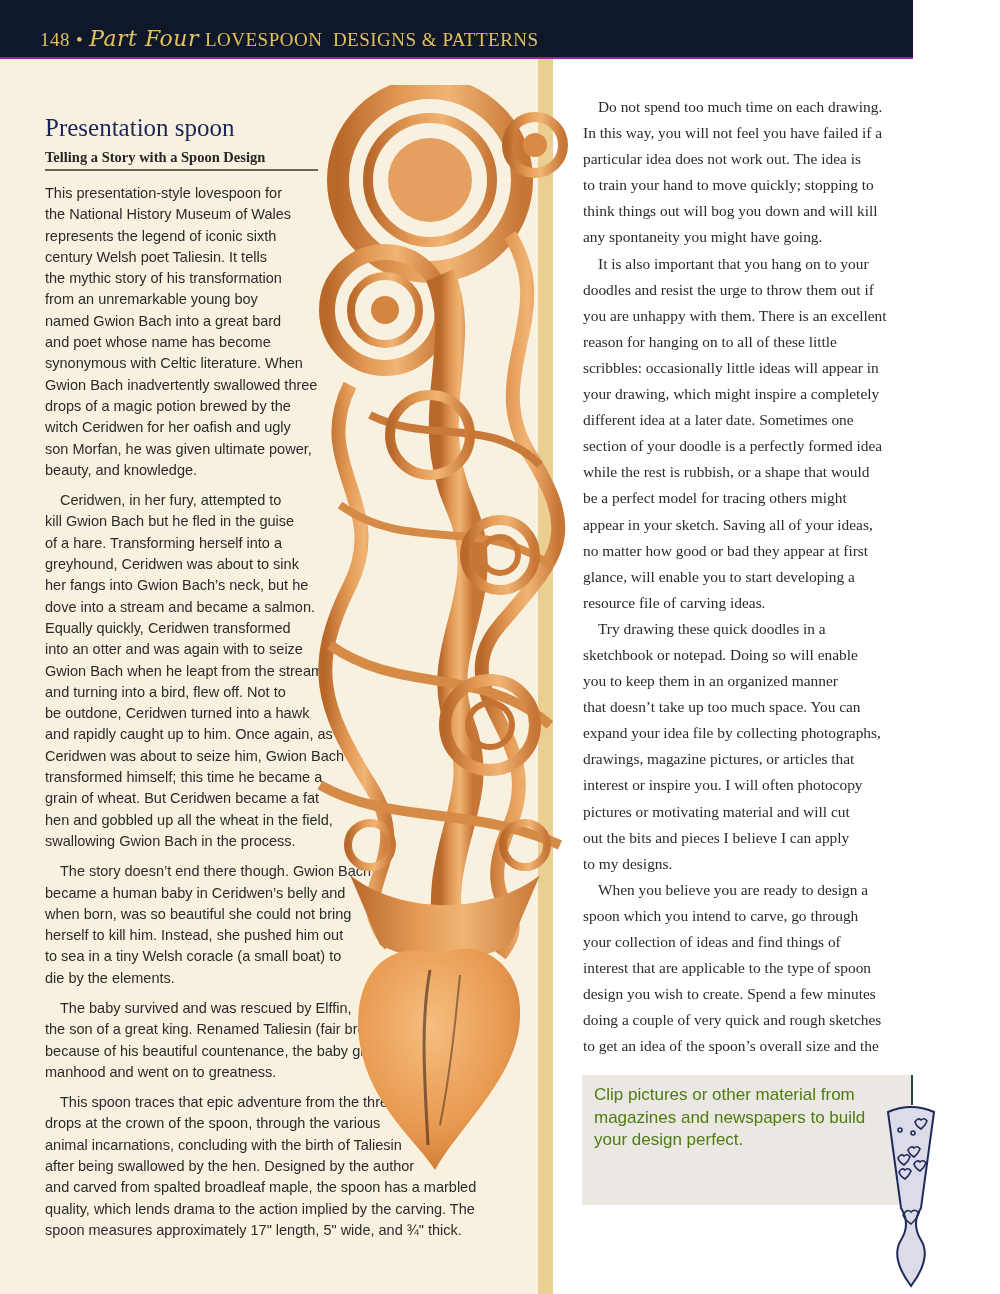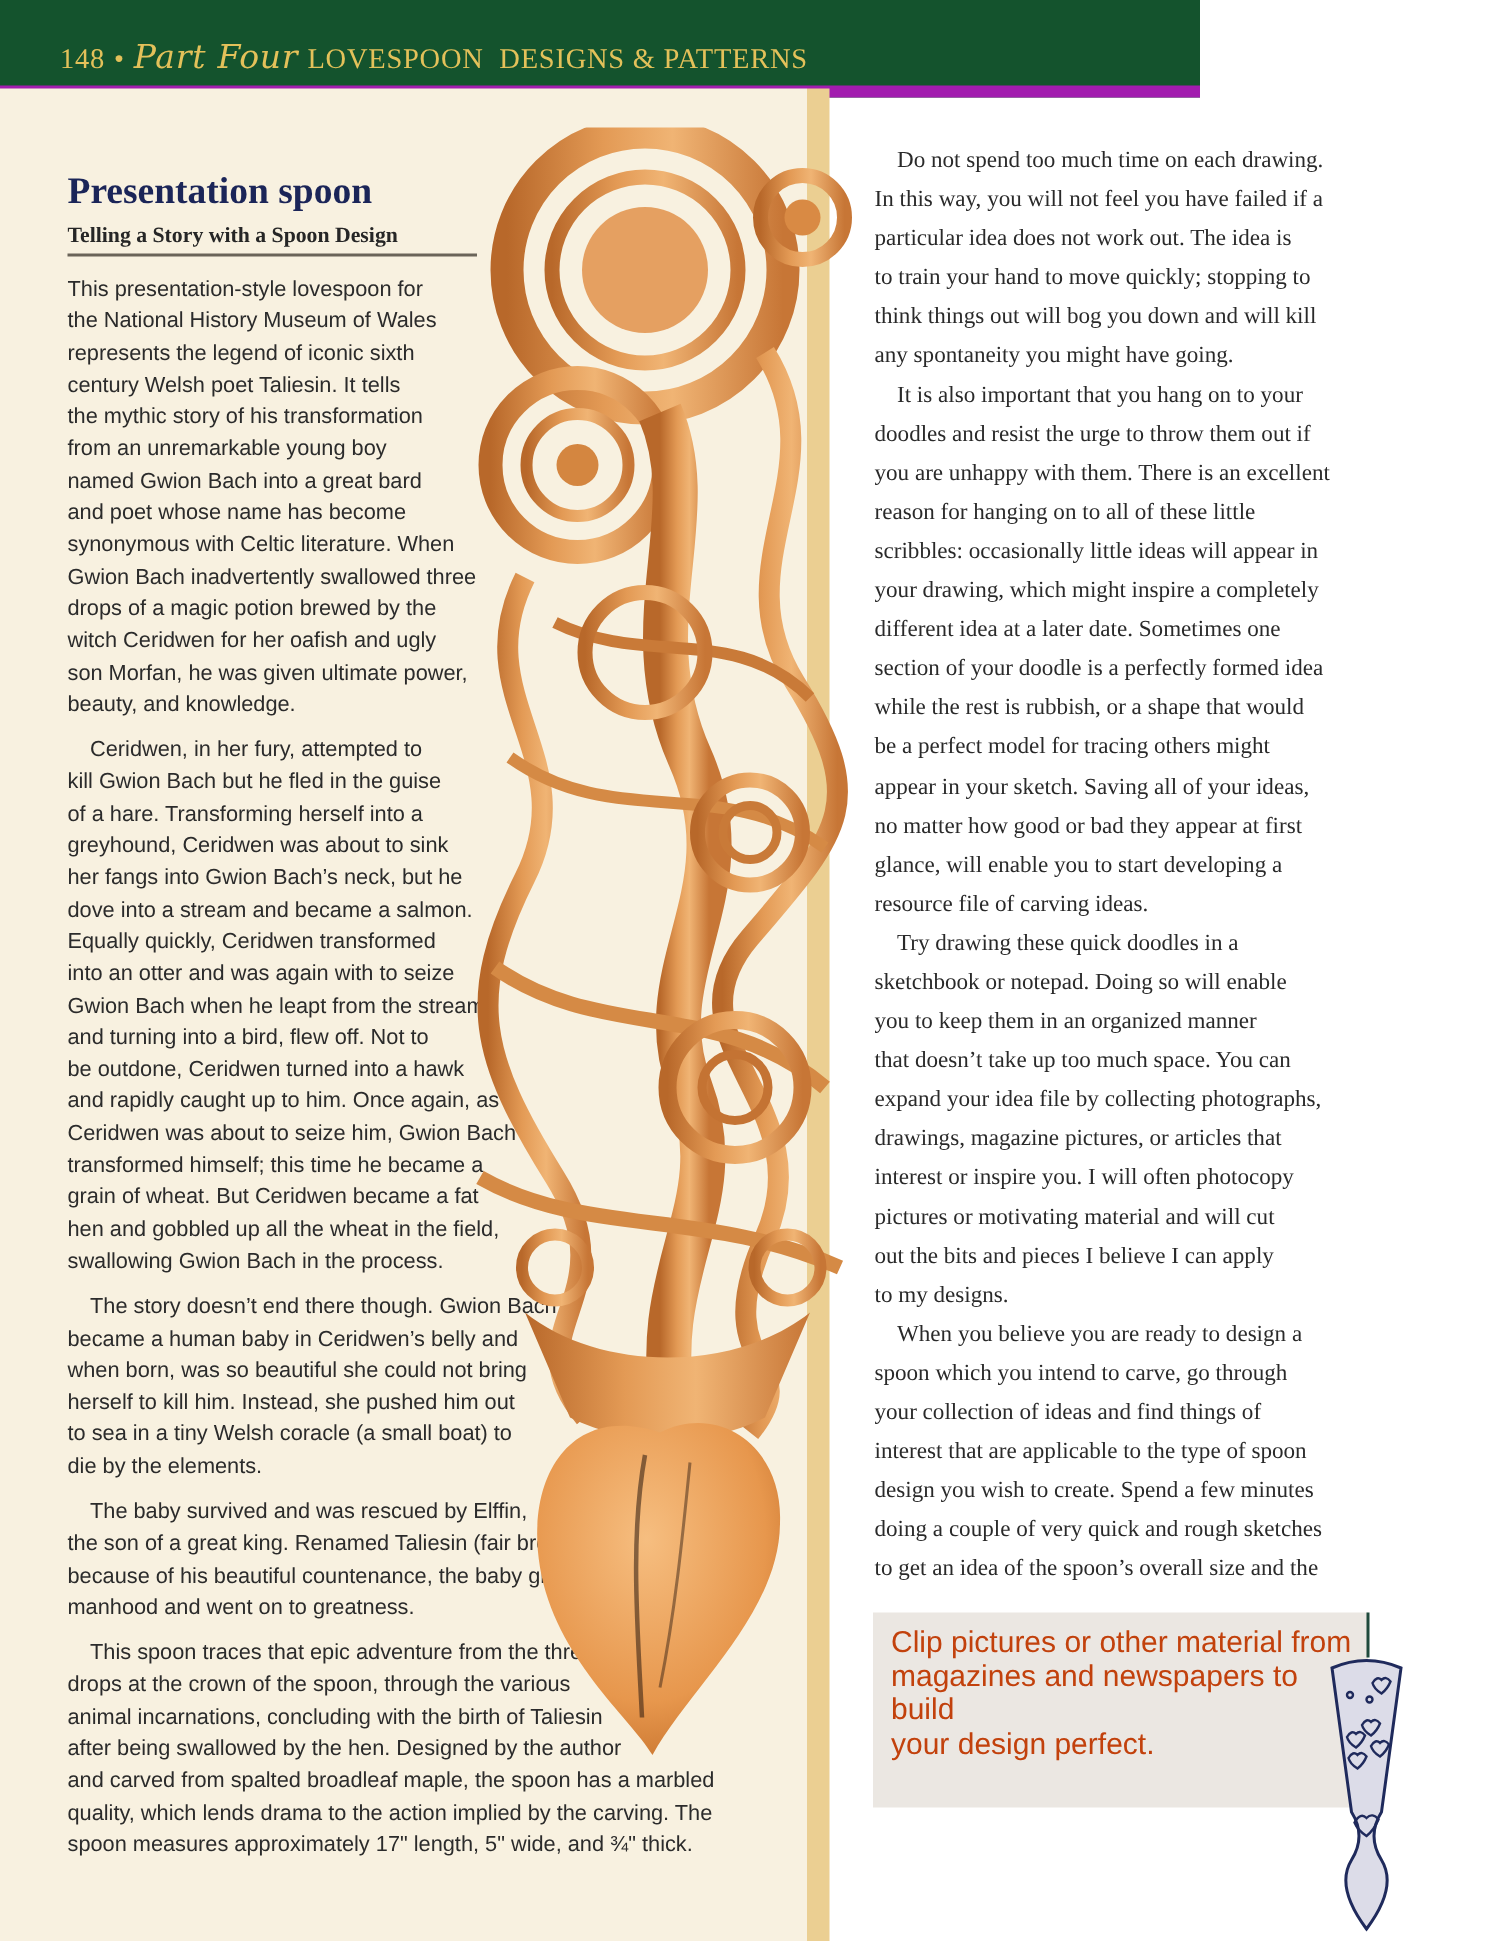--- a/index.html
+++ b/index.html
@@ -2,23 +2,23 @@
 <html><head>
   <meta charset="utf-8">
   <style>
     html, body { margin: 0; padding: 0; }
     body {
       width: 1000px; height: 1294px; position: relative; overflow: hidden;
       background: #ffffff;
       font-family: "Liberation Sans", sans-serif;
     }
     .header {
-      position: absolute; left: 0; top: 0; width: 800px; height: 57px;
-      background: #14532d;
-      border-bottom: 8px solid #a21caf;
+      position: absolute; left: 0; top: 0; width: 913px; height: 57px;
+      background: #0f172a;
+      border-bottom: 2px solid #a21caf;
     }
     .header-text {
       position: absolute; left: 40px; top: 26px;
       color: #e3c15a;
       font-family: "Liberation Serif", serif;
       font-size: 19px; letter-spacing: 0.5px; white-space: nowrap;
     }
     .header-text .dot { margin: 0 6px; }
     .header-text .part {
       font-family: "DejaVu Serif", serif; font-style: italic;
@@ -27,21 +27,21 @@
     .left-panel {
       position: absolute; left: 0; top: 59px; width: 538px; height: 1235px;
       background: #f8f1e0;
     }
     .tan-strip {
       position: absolute; left: 538px; top: 59px; width: 15px; height: 1235px;
       background: #ebcf92;
     }
     .title {
       position: absolute; left: 45px; top: 114px;
-      font-family: "Liberation Serif", serif; font-weight: bold;
+      font-family: "Liberation Serif", serif; font-weight: normal;
       font-size: 25px; color: #1b2558; margin: 0;
     }
     .subtitle {
       position: absolute; left: 45px; top: 149px; width: 273px;
       font-family: "Liberation Serif", serif; font-weight: bold;
       font-size: 14.5px; color: #262626; margin: 0;
       padding-bottom: 3px; border-bottom: 2px solid #6a6459;
     }
     .left-text {
       position: absolute; left: 45px; top: 183px;
@@ -56,21 +56,21 @@
       font-size: 15.4px; line-height: 26.1px; color: #2a2a2a;
     }
     .right-text p { margin: 0; text-indent: 15px; white-space: nowrap; }
     .right-text .line { display: block; }
     .caption-box {
       position: absolute; left: 582px; top: 1075px; width: 330px; height: 130px;
       background: #ebe7e2;
     }
     .caption-text {
       position: absolute; left: 12px; top: 9px;
-      font-size: 20px; line-height: 22.5px; color: #c2410c;
+      font-size: 17px; line-height: 22.5px; color: #4d7c0f;
     }
     .caption-text .line { display: block; }
     .hang-line {
       position: absolute; left: 911px; top: 1075px; width: 1.5px; height: 30px;
       background: #1f4a3c;
     }
     .spoon-icon { position: absolute; left: 880px; top: 1100px; width: 62px; height: 188px; }
     .carved-spoon { position: absolute; left: 310px; top: 85px; width: 260px; height: 1090px; }
   </style>
 </head>

